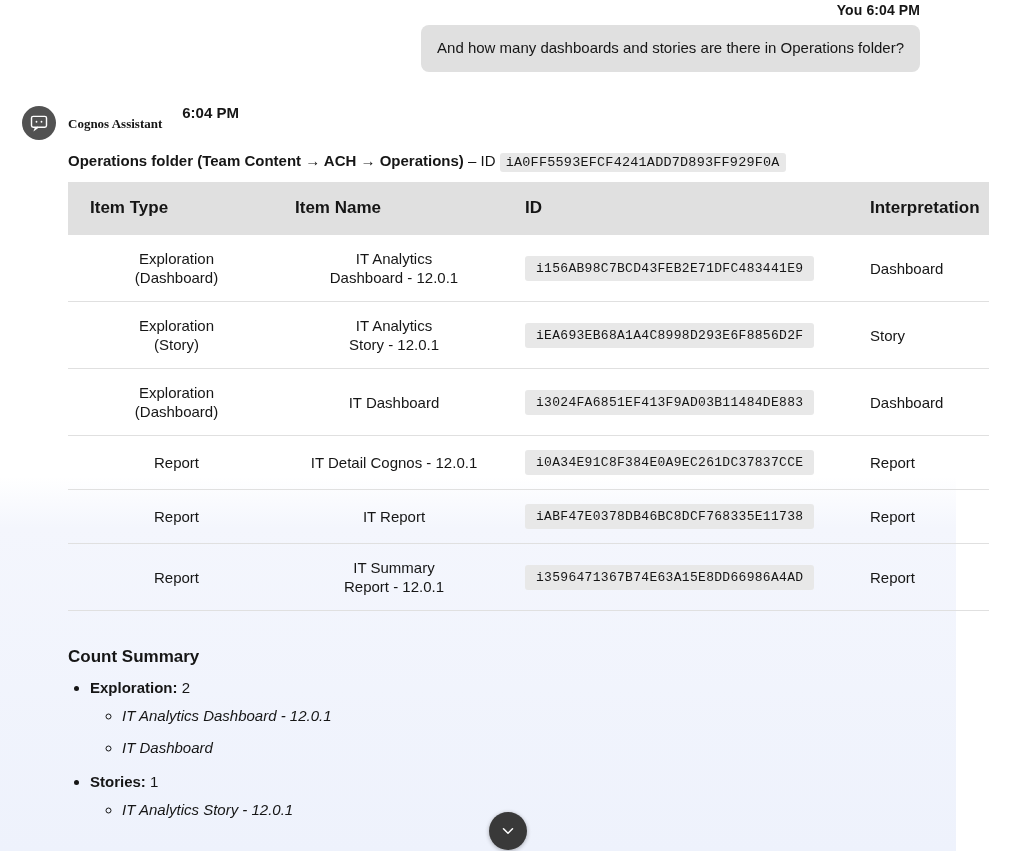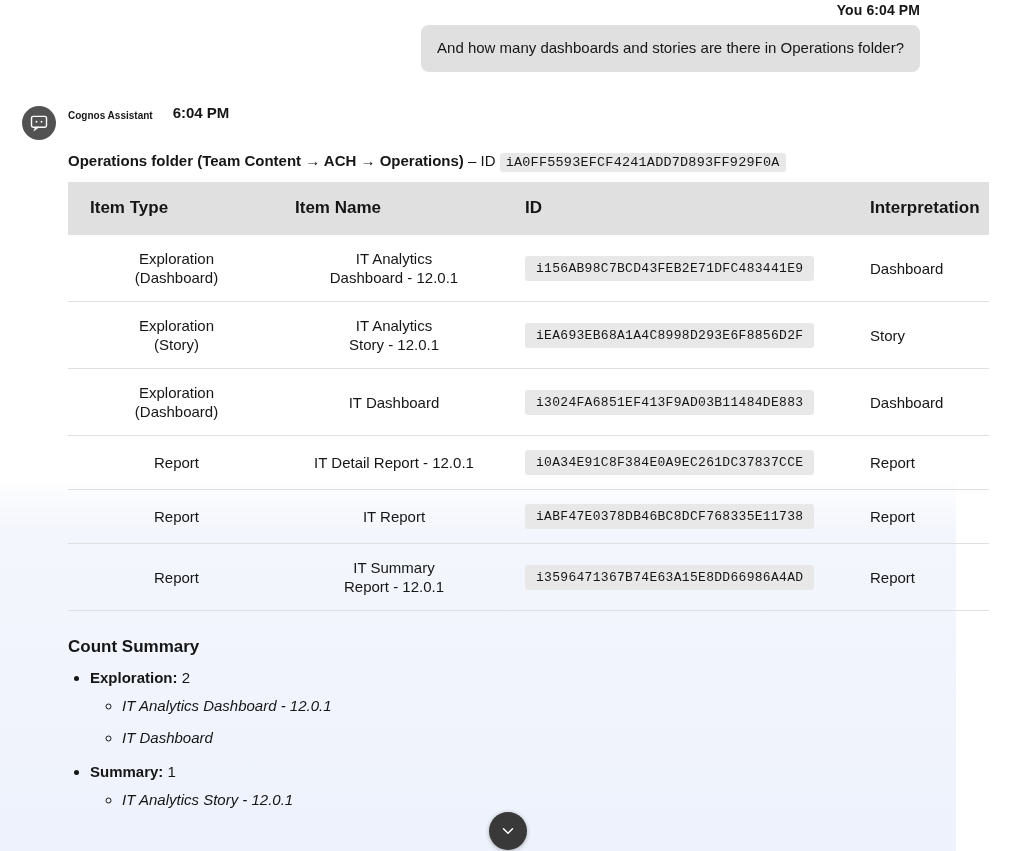--- a/index.html
+++ b/index.html
@@ -61,24 +61,25 @@
   .avatar {
     width: 34px; height: 34px;
     border-radius: 50%;
     background: #525252;
     display: flex; align-items: center; justify-content: center;
     flex: 0 0 34px;
     margin-top: 2px;
   }
   .avatar svg { display:block; }
   .assist-name {
-    font-size: 10px;
-    font-weight: bold;
-    color: #161616;
-    margin-top: 6px;
+    font-size: 13px;
+    font-weight: bold;
+    color: #161616;
+    margin-top: 12px;
+    font-family: Liberation Serif, serif;
   }
   .assist-time {
     font-size: 15px;
     font-weight: bold;
     color: #161616;
     margin-top: 0;
     margin-left: 8px;
   }
 
   .body {
@@ -143,21 +144,21 @@
     white-space: nowrap;
     display: inline-block;
   }
   .nowrap-name { white-space: pre-line; text-align: center; }
 
   
   .count-title {
     font-size: 17px;
     font-weight: bold;
     color: #161616;
-    margin-top: 26px;
+    margin-top: 36px;
     margin-bottom: 10px;
   }
   ul.lvl1 {
     margin: 0; padding-left: 22px;
     list-style: disc;
   }
   ul.lvl1 > li {
     font-size: 15px;
     line-height: 22px;
     margin-bottom: 4px;
@@ -256,21 +257,21 @@
           </tr>
           <tr>
             <td class="nowrap-name">Exploration
 (Dashboard)</td>
             <td class="nowrap-name">IT Dashboard</td>
             <td class="idcell"><span class="idchip">i3024FA6851EF413F9AD03B11484DE883</span></td>
             <td>Dashboard</td>
           </tr>
           <tr>
             <td class="nowrap-name">Report</td>
-            <td class="nowrap-name">IT Detail Report - 12.0.1</td>
+            <td class="nowrap-name">IT Detail Cognos - 12.0.1</td>
             <td class="idcell"><span class="idchip">i0A34E91C8F384E0A9EC261DC37837CCE</span></td>
             <td>Report</td>
           </tr>
           <tr>
             <td class="nowrap-name">Report</td>
             <td class="nowrap-name">IT Report</td>
             <td class="idcell"><span class="idchip">iABF47E0378DB46BC8DCF768335E11738</span></td>
             <td>Report</td>
           </tr>
           <tr>
@@ -288,21 +289,21 @@
       <ul class="lvl1">
         <li>
           <span class="lbl-bold">Exploration:</span>
           <span>2</span>
           <ul class="lvl2">
             <li>IT Analytics Dashboard - 12.0.1</li>
             <li>IT Dashboard</li>
           </ul>
         </li>
         <li>
-          <span class="lbl-bold">Summary:</span>
+          <span class="lbl-bold">Stories:</span>
           <span>1</span>
           <ul class="lvl2">
             <li>IT Analytics Story - 12.0.1</li>
           </ul>
         </li>
       </ul>
 
     </div>
   </div>
 

